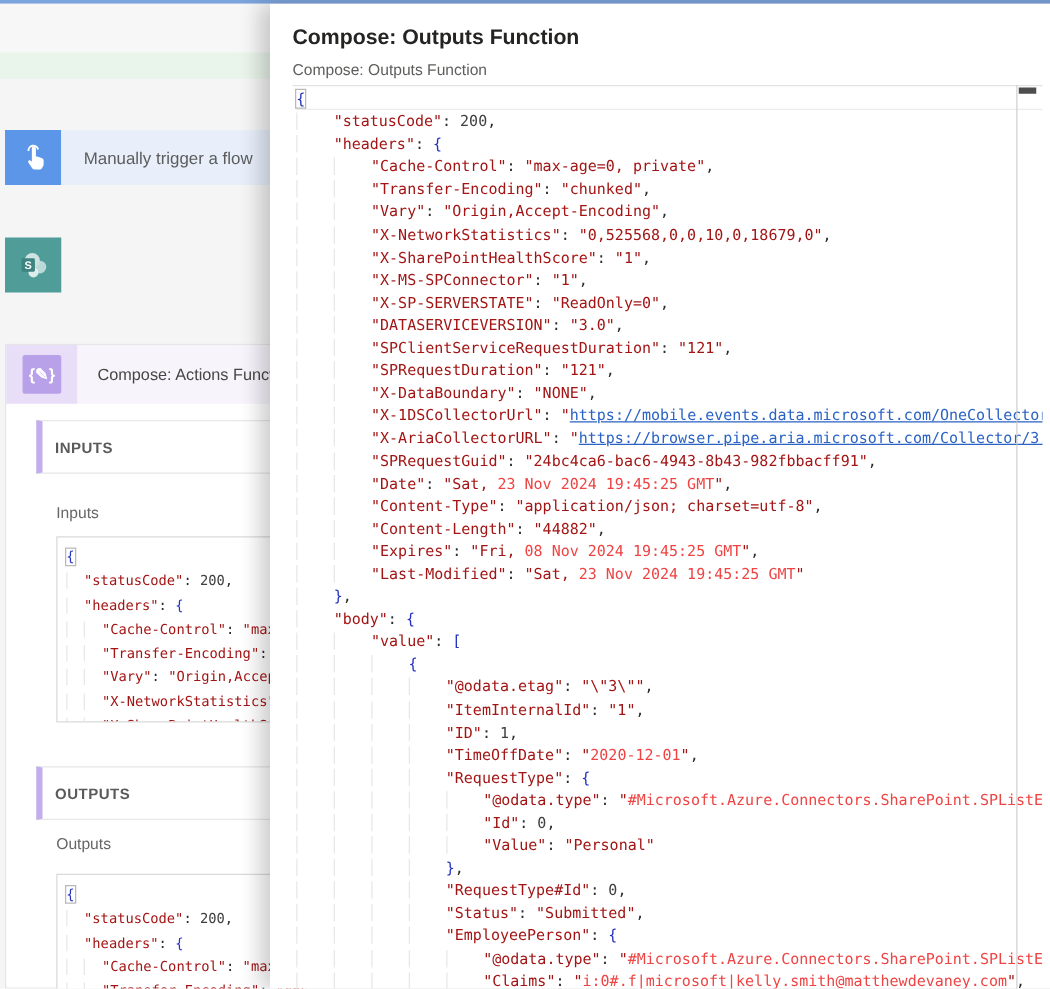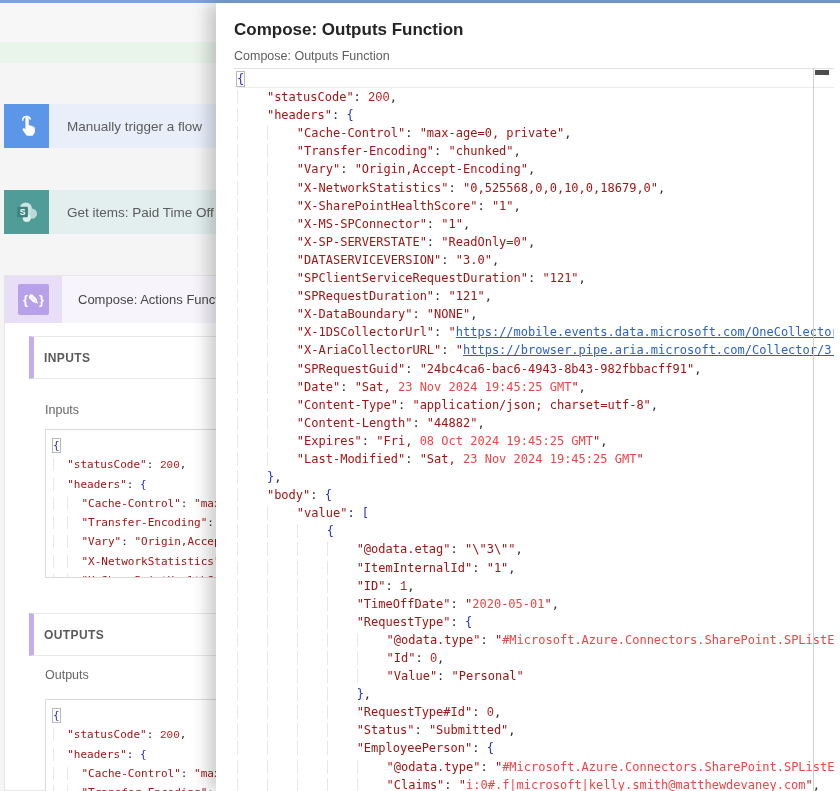--- a/index.html
+++ b/index.html
@@ -45,21 +45,21 @@
   #outputs-label{top:392px;}
   .codebox{position:absolute;left:40px;width:200px;background:#fff;border:1px solid #dadada;
            box-sizing:border-box;overflow:hidden;padding:6px 0 0 7px;}
   #inputs-code{top:153px;height:149px;}
   #outputs-code{top:423px;height:120px;}
 
   
   .cl{white-space:pre;font-family:"DejaVu Sans Mono",monospace;}
   .codebox .cl{font-size:11px;height:19.3px;line-height:19.3px;}
   .ig{border-left:1px solid #e7e7e7;}
-  .r{color:#a31515;} .n{color:#b91c1c;font-family:Liberation Mono, monospace;} .b{color:#ef4444;}
+  .r{color:#a31515;} .n{color:#404040;} .b{color:#ef4444;}
   .l{color:#2a63c4;text-decoration:underline;} .k{color:#2433c0;} .p{color:#2b2b2b;}
   .bx{outline:1px solid #b9b9b9;}
 
   
   #panel{left:216px;top:3px;width:672px;height:788px;background:#fff;
          box-shadow:-8px 0 16px rgba(0,0,0,.20);}
   #panel-title{left:18px;top:17px;font-size:17px;font-weight:bold;color:#252423;}
   #close-btn{right:14px;top:16px;font-size:17px;color:#2b7cd6;cursor:pointer;
              width:24px;height:24px;display:flex;align-items:center;justify-content:center;}
   #panel-subtitle{left:18px;top:46px;font-size:12.5px;color:#605e5c;}
@@ -91,21 +91,20 @@
   <div class="abs card" id="getitems-card">
     <div class="icon">
       <svg width="28" height="28" viewBox="0 0 24 24">
         <circle cx="11" cy="9" r="5.2" fill="#dcecea" opacity=".9"></circle>
         <circle cx="16.2" cy="13.4" r="4.4" fill="#c7e0dd" opacity=".9"></circle>
         <circle cx="11.8" cy="17.2" r="3.4" fill="#e4f1ef" opacity=".95"></circle>
         <rect x="3.6" y="7.4" width="9.2" height="9.2" rx="1" fill="#3d8480"></rect>
         <text x="8.2" y="14.9" font-size="7.5" fill="#fff" text-anchor="middle" font-weight="bold" font-family="Liberation Sans, sans-serif">S</text>
       </svg>
     </div>
-    <div class="lbl">Get items: Paid Time Off</div>
   </div>
 
   <div class="abs" id="compose-card">
     <div id="compose-header">
       <div id="compose-iconzone">
         <div id="compose-icon">{✎}</div>
       </div>
       <div id="compose-titlezone">Compose: Actions Function</div>
     </div>
 
@@ -155,30 +154,30 @@
         <div class="cl"><span class="ig">    </span><span class="ig">    </span><span class="r">"DATASERVICEVERSION"</span><span class="p">: </span><span class="r">"3.0"</span><span class="p">,</span></div>
         <div class="cl"><span class="ig">    </span><span class="ig">    </span><span class="r">"SPClientServiceRequestDuration"</span><span class="p">: </span><span class="r">"121"</span><span class="p">,</span></div>
         <div class="cl"><span class="ig">    </span><span class="ig">    </span><span class="r">"SPRequestDuration"</span><span class="p">: </span><span class="r">"121"</span><span class="p">,</span></div>
         <div class="cl"><span class="ig">    </span><span class="ig">    </span><span class="r">"X-DataBoundary"</span><span class="p">: </span><span class="r">"NONE"</span><span class="p">,</span></div>
         <div class="cl"><span class="ig">    </span><span class="ig">    </span><span class="r">"X-1DSCollectorUrl"</span><span class="p">: </span><span class="r">"</span><span class="l">https://mobile.events.data.microsoft.com/OneCollector/1.0/</span></div>
         <div class="cl"><span class="ig">    </span><span class="ig">    </span><span class="r">"X-AriaCollectorURL"</span><span class="p">: </span><span class="r">"</span><span class="l">https://browser.pipe.aria.microsoft.com/Collector/3.0/</span></div>
         <div class="cl"><span class="ig">    </span><span class="ig">    </span><span class="r">"SPRequestGuid"</span><span class="p">: </span><span class="r">"24bc4ca6-bac6-4943-8b43-982fbbacff91"</span><span class="p">,</span></div>
         <div class="cl"><span class="ig">    </span><span class="ig">    </span><span class="r">"Date"</span><span class="p">: </span><span class="r">"Sat,</span><span class="b"> 23 Nov 2024 19:45:25 GMT</span><span class="r">"</span><span class="p">,</span></div>
         <div class="cl"><span class="ig">    </span><span class="ig">    </span><span class="r">"Content-Type"</span><span class="p">: </span><span class="r">"application/json; charset=utf-8"</span><span class="p">,</span></div>
         <div class="cl"><span class="ig">    </span><span class="ig">    </span><span class="r">"Content-Length"</span><span class="p">: </span><span class="r">"44882"</span><span class="p">,</span></div>
-        <div class="cl"><span class="ig">    </span><span class="ig">    </span><span class="r">"Expires"</span><span class="p">: </span><span class="r">"Fri,</span><span class="b"> 08 Oct 2024 19:45:25 GMT</span><span class="r">"</span><span class="p">,</span></div>
+        <div class="cl"><span class="ig">    </span><span class="ig">    </span><span class="r">"Expires"</span><span class="p">: </span><span class="r">"Fri,</span><span class="b"> 08 Nov 2024 19:45:25 GMT</span><span class="r">"</span><span class="p">,</span></div>
         <div class="cl"><span class="ig">    </span><span class="ig">    </span><span class="r">"Last-Modified"</span><span class="p">: </span><span class="r">"Sat,</span><span class="b"> 23 Nov 2024 19:45:25 GMT</span><span class="r">"</span></div>
         <div class="cl"><span class="ig">    </span><span class="k">}</span><span class="p">,</span></div>
         <div class="cl"><span class="ig">    </span><span class="r">"body"</span><span class="p">: </span><span class="k">{</span></div>
         <div class="cl"><span class="ig">    </span><span class="ig">    </span><span class="r">"value"</span><span class="p">: </span><span class="k">[</span></div>
         <div class="cl"><span class="ig">    </span><span class="ig">    </span><span class="ig">    </span><span class="k">{</span></div>
         <div class="cl"><span class="ig">    </span><span class="ig">    </span><span class="ig">    </span><span class="ig">    </span><span class="r">"@odata.etag"</span><span class="p">: </span><span class="r">"\"3\""</span><span class="p">,</span></div>
         <div class="cl"><span class="ig">    </span><span class="ig">    </span><span class="ig">    </span><span class="ig">    </span><span class="r">"ItemInternalId"</span><span class="p">: </span><span class="r">"1"</span><span class="p">,</span></div>
         <div class="cl"><span class="ig">    </span><span class="ig">    </span><span class="ig">    </span><span class="ig">    </span><span class="r">"ID"</span><span class="p">: </span><span class="n">1</span><span class="p">,</span></div>
-        <div class="cl"><span class="ig">    </span><span class="ig">    </span><span class="ig">    </span><span class="ig">    </span><span class="r">"TimeOffDate"</span><span class="p">: </span><span class="r">"</span><span class="b">2020-05-01</span><span class="r">"</span><span class="p">,</span></div>
+        <div class="cl"><span class="ig">    </span><span class="ig">    </span><span class="ig">    </span><span class="ig">    </span><span class="r">"TimeOffDate"</span><span class="p">: </span><span class="r">"</span><span class="b">2020-12-01</span><span class="r">"</span><span class="p">,</span></div>
         <div class="cl"><span class="ig">    </span><span class="ig">    </span><span class="ig">    </span><span class="ig">    </span><span class="r">"RequestType"</span><span class="p">: </span><span class="k">{</span></div>
         <div class="cl"><span class="ig">    </span><span class="ig">    </span><span class="ig">    </span><span class="ig">    </span><span class="ig">    </span><span class="r">"@odata.type"</span><span class="p">: </span><span class="r">"</span><span class="b">#Microsoft.Azure.Connectors.SharePoint.SPListExpandedReference</span></div>
         <div class="cl"><span class="ig">    </span><span class="ig">    </span><span class="ig">    </span><span class="ig">    </span><span class="ig">    </span><span class="r">"Id"</span><span class="p">: </span><span class="n">0</span><span class="p">,</span></div>
         <div class="cl"><span class="ig">    </span><span class="ig">    </span><span class="ig">    </span><span class="ig">    </span><span class="ig">    </span><span class="r">"Value"</span><span class="p">: </span><span class="r">"Personal"</span></div>
         <div class="cl"><span class="ig">    </span><span class="ig">    </span><span class="ig">    </span><span class="ig">    </span><span class="k">}</span><span class="p">,</span></div>
         <div class="cl"><span class="ig">    </span><span class="ig">    </span><span class="ig">    </span><span class="ig">    </span><span class="r">"RequestType#Id"</span><span class="p">: </span><span class="n">0</span><span class="p">,</span></div>
         <div class="cl"><span class="ig">    </span><span class="ig">    </span><span class="ig">    </span><span class="ig">    </span><span class="r">"Status"</span><span class="p">: </span><span class="r">"Submitted"</span><span class="p">,</span></div>
         <div class="cl"><span class="ig">    </span><span class="ig">    </span><span class="ig">    </span><span class="ig">    </span><span class="r">"EmployeePerson"</span><span class="p">: </span><span class="k">{</span></div>
         <div class="cl"><span class="ig">    </span><span class="ig">    </span><span class="ig">    </span><span class="ig">    </span><span class="ig">    </span><span class="r">"@odata.type"</span><span class="p">: </span><span class="r">"</span><span class="b">#Microsoft.Azure.Connectors.SharePoint.SPListExpandedReference</span></div>
         <div class="cl"><span class="ig">    </span><span class="ig">    </span><span class="ig">    </span><span class="ig">    </span><span class="ig">    </span><span class="r">"Claims"</span><span class="p">: </span><span class="r">"</span><span class="b">i:0#.f|microsoft|kelly.smith@matthewdevaney.com</span><span class="r">"</span><span class="p">,</span></div>

